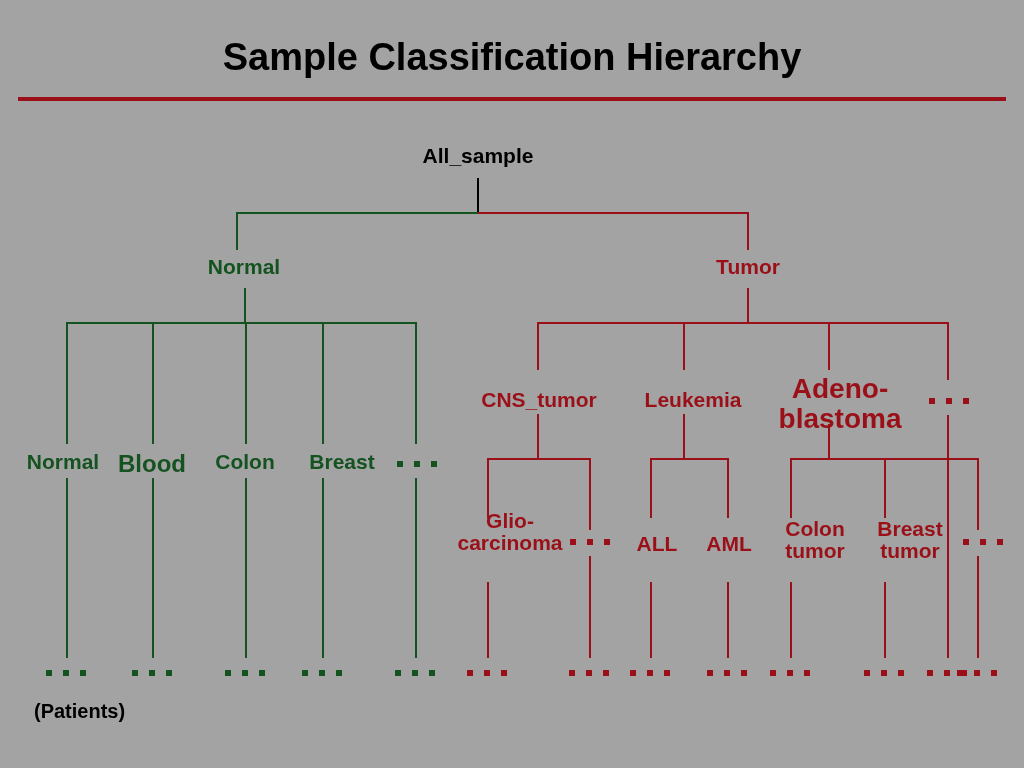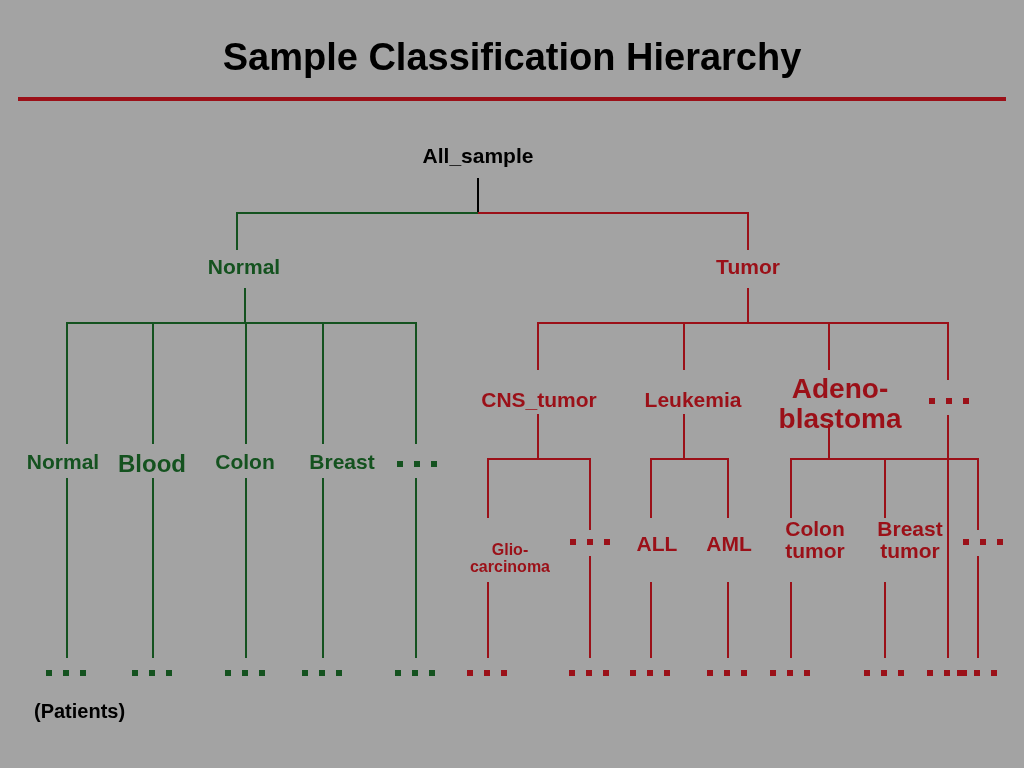--- a/index.html
+++ b/index.html
@@ -186,21 +186,21 @@
       <span></span>
       <span></span>
       <span></span>
     </div>
 
   <div class="v-line c-red" style="left:537px; top:414px; height:45px;"></div>
   <div class="h-line c-red" style="left:487px; top:458px; width:104px;"></div>
   <div class="v-line c-red" style="left:487px; top:458px; height:60px;"></div>
   <div class="v-line c-red" style="left:589px; top:458px; height:72px;"></div>
 
-  <div class="node multiline lbl-red" style="left:510px; top:542px; font-size:16px; width:130px;">
+  <div class="node multiline lbl-red" style="left:510px; top:510px; font-size:21px; width:130px;">
     <div>Glio-</div>
     <div>carcinoma</div>
   </div>
   <div class="ellipsis e-red" style="left:590px; top:539px;">
       <span></span>
       <span></span>
       <span></span>
     </div>
 
   <div class="v-line c-red" style="left:487px; top:582px; height:76px;"></div>

